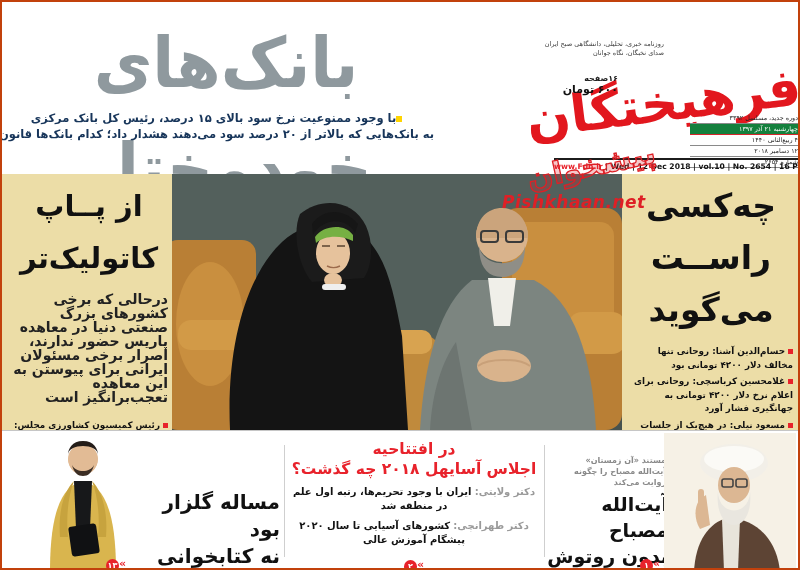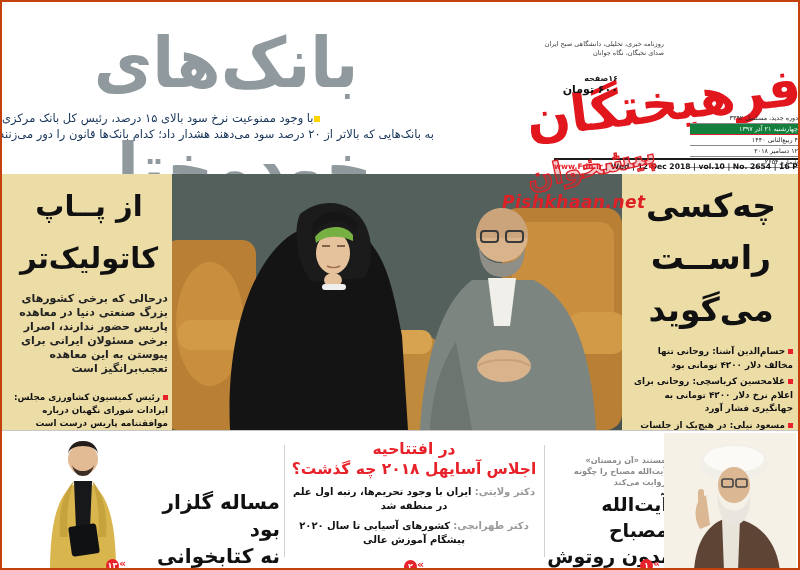--- a/index.html
+++ b/index.html
@@ -11,21 +11,21 @@
   }
   .fa { direction:rtl; }
 
   
   .lead-headline{
     position:absolute; left:0; top:12px; width:448px; height:100px;
     font-size:64px; font-weight:bold; color:#8f999e; text-align:center;
     line-height:98px; letter-spacing:0px; transform:scaleY(1.08);
   }
   .subhead{ position:absolute; left:0; top:109px; width:432px; color:#17355a;
-    font-weight:normal; font-size:11.5px; line-height:15.5px; text-align:left; }
+    font-weight:bold; font-size:11.5px; line-height:15.5px; text-align:center; }
   .subhead .l2{ white-space:nowrap; }
   .ysq{ display:inline-block; width:6px; height:6px; background:#ffd400; margin-right:3px; }
   .rsq{ display:inline-block; width:5px; height:5px; background:#e8222b; margin-left:3px; }
   .pref{ display:inline-flex; align-items:center; justify-content:center;
     width:13px; height:13px; border-radius:50%; background:#e8222b; color:#fff;
     font-size:8px; font-weight:bold; vertical-align:-2px; }
   .guil{ color:#e8222b; font-weight:bold; font-size:11px; vertical-align:-1px; }
 
   .logo{ position:absolute; left:588px; top:42px; width:212px; height:118px;
     color:#e2171e; font-size:52px; font-weight:bold; text-align:center;
@@ -40,21 +40,21 @@
   .dateblock .row.red{ background:#15803d; color:#fff; border-bottom-color:#d6252b; }
   .infoline{ position:absolute; left:552px; top:156px; width:246px;
     border-top:2px solid #1c1c1c; padding-top:2px; font-size:7.6px;
     font-weight:bold; color:#111; text-align:right; white-space:nowrap; }
   .infoline .site{ color:#e8222b; }
 
   
   .mid-strip{ position:absolute; left:0; top:172px; width:800px; height:256px; background:#ecdda7; }
   .story-left{ position:absolute; left:6px; top:178px; width:162px; text-align:center; color:#111; }
   .story-left .hl{ font-size:29px; font-weight:bold; line-height:52px; letter-spacing:0px; }
-  .story-left .lede{ margin-top:8px; font-size:11px; font-weight:bold; color:#222;
+  .story-left .lede{ margin-top:8px; font-size:14px; font-weight:bold; color:#222;
     line-height:14px; text-align:right; padding:0 2px; }
   .story-left .bullets{ margin-top:15px; font-size:8.8px; font-weight:bold; color:#111;
     line-height:13px; text-align:right; padding:0 2px; }
   .story-left .bullets div{ margin-bottom:3px; }
   .refs-left{ text-align:left; margin-top:4px; padding-left:6px; }
 
   .story-right{ position:absolute; left:624px; top:178px; width:170px; text-align:center; color:#111; }
   .story-right .hl{ font-size:33px; font-weight:bold; line-height:52px; }
   .story-right .bullets{ margin-top:9px; font-size:8.8px; font-weight:bold; color:#111;
     line-height:13.5px; text-align:right; padding:0 3px; }

